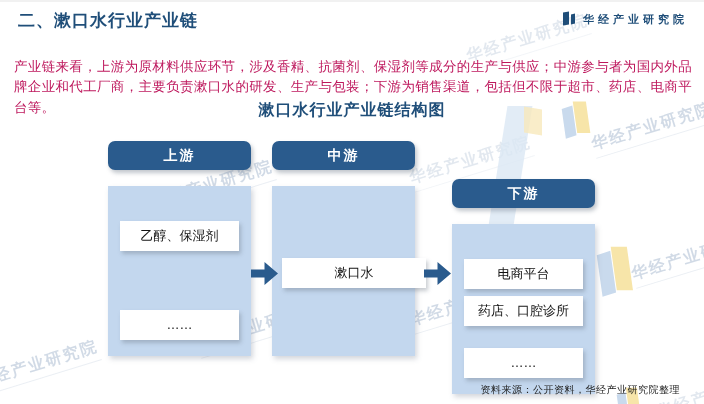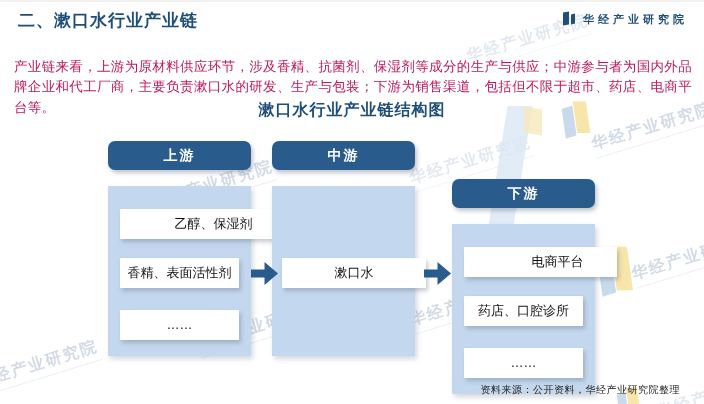--- a/index.html
+++ b/index.html
@@ -40,21 +40,21 @@
   }
   .col-panel{
     position:absolute;left:0;top:45px;width:143px;height:170px;background:#c3d7ee;
     box-shadow:2px 3px 5px rgba(112,124,140,0.30);z-index:2;
   }
   .item{
     position:absolute;left:12px;width:119px;height:30px;background:#ffffff;
     box-shadow:2px 3px 4px rgba(96,108,124,0.35);
     font-size:13px;line-height:30px;text-align:center;color:#111111;white-space:nowrap;
   }
-  .r1{top:23px;padding-left:34px;} .r2{top:72px;} .r3{top:124px;}
+  .r1{top:35px;} .r2{top:72px;} .r3{top:124px;}
   .item-mid{left:10px;width:144px;top:72px;}
   .arrow{
     position:absolute;top:262px;width:27px;height:23px;background:#2a5b8d;z-index:2;
     clip-path:polygon(0 33%,50% 33%,50% 0,100% 50%,50% 100%,50% 67%,0 67%);
   }
   .arrow-1{left:251px;} .arrow-2{left:424px;}
 
   
   .source{position:absolute;right:24px;top:383px;z-index:2;font-size:10px;color:#222222;letter-spacing:0.5px;}
 
@@ -123,21 +123,20 @@
   </div>
 
   <p class="intro">产业链来看，上游为原材料供应环节，涉及香精、抗菌剂、保湿剂等成分的生产与供应；中游参与者为国内外品牌企业和代工厂商，主要负责漱口水的研发、生产与包装；下游为销售渠道，包括但不限于超市、药店、电商平台等。</p>
 
   <div class="diagram-title">漱口水行业产业链结构图</div>
 
   <div class="col col-1">
     <div class="col-header">上游</div>
     <div class="col-panel">
       <div class="item r1">乙醇、保湿剂</div>
-      <div class="item r2">香精、表面活性剂</div>
       <div class="item r3">……</div>
     </div>
   </div>
 
   <div class="col col-2">
     <div class="col-header">中游</div>
     <div class="col-panel">
       <div class="item item-mid">漱口水</div>
     </div>
   </div>

